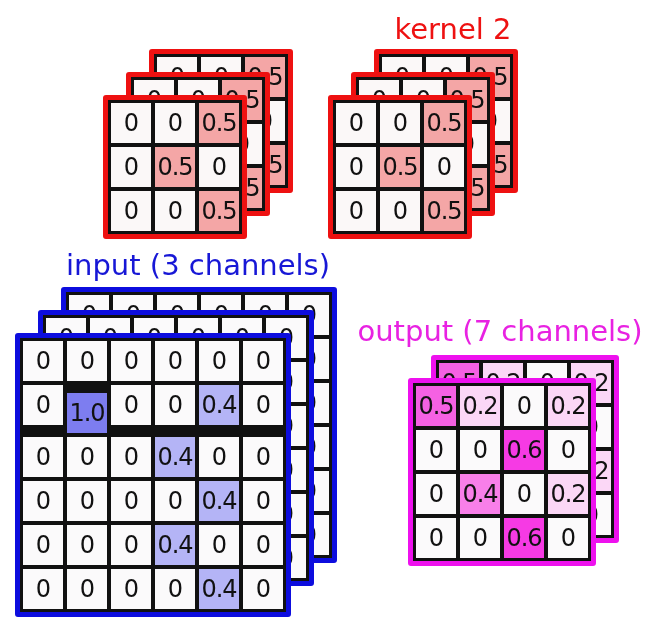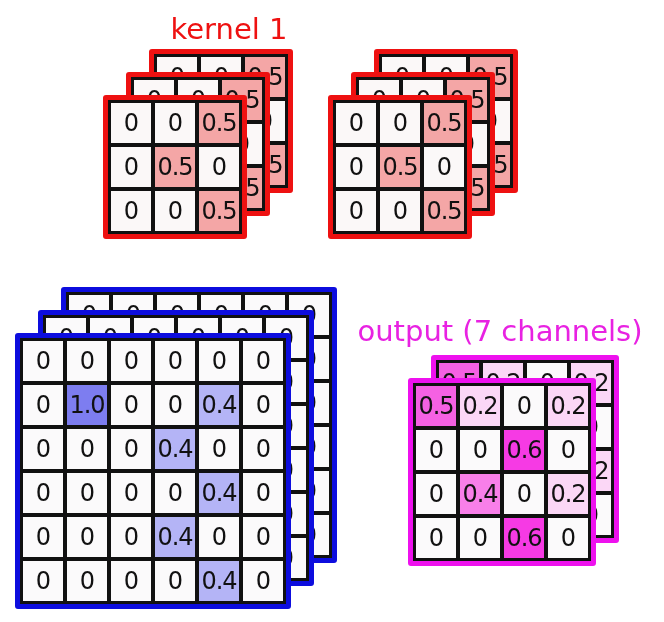--- a/index.html
+++ b/index.html
@@ -74,21 +74,20 @@
       <div class="cell" style="background: rgb(251, 248, 248);">0</div>
       <div class="cell" style="background: rgb(251, 248, 248);">0</div>
       <div class="cell" style="background: rgb(244, 166, 166);">0.5</div>
       <div class="cell" style="background: rgb(251, 248, 248);">0</div>
       <div class="cell" style="background: rgb(244, 166, 166);">0.5</div>
       <div class="cell" style="background: rgb(251, 248, 248);">0</div>
       <div class="cell" style="background: rgb(251, 248, 248);">0</div>
       <div class="cell" style="background: rgb(251, 248, 248);">0</div>
       <div class="cell" style="background: rgb(244, 166, 166);">0.5</div>
     </div>
-    <div class="stack-title" style="color: rgb(238, 17, 17); left: 229px; top: 14px;">kernel 1</div>
     <div class="matrix" style="left: 374px; top: 49px; border-color: rgb(238, 17, 17); grid-template-columns: repeat(3, 40px); gap: 4px;">
       <div class="cell" style="background: rgb(251, 248, 248);">0</div>
       <div class="cell" style="background: rgb(251, 248, 248);">0</div>
       <div class="cell" style="background: rgb(244, 166, 166);">0.5</div>
       <div class="cell" style="background: rgb(251, 248, 248);">0</div>
       <div class="cell" style="background: rgb(244, 166, 166);">0.5</div>
       <div class="cell" style="background: rgb(251, 248, 248);">0</div>
       <div class="cell" style="background: rgb(251, 248, 248);">0</div>
       <div class="cell" style="background: rgb(251, 248, 248);">0</div>
       <div class="cell" style="background: rgb(244, 166, 166);">0.5</div>
@@ -108,20 +107,21 @@
       <div class="cell" style="background: rgb(251, 248, 248);">0</div>
       <div class="cell" style="background: rgb(251, 248, 248);">0</div>
       <div class="cell" style="background: rgb(244, 166, 166);">0.5</div>
       <div class="cell" style="background: rgb(251, 248, 248);">0</div>
       <div class="cell" style="background: rgb(244, 166, 166);">0.5</div>
       <div class="cell" style="background: rgb(251, 248, 248);">0</div>
       <div class="cell" style="background: rgb(251, 248, 248);">0</div>
       <div class="cell" style="background: rgb(251, 248, 248);">0</div>
       <div class="cell" style="background: rgb(244, 166, 166);">0.5</div>
     </div>
+    <div class="stack-title" style="color: rgb(238, 17, 17); left: 453px; top: 14px;">kernel 2</div>
     <div class="matrix" style="left: 61px; top: 287px; border-color: rgb(13, 13, 222); grid-template-columns: repeat(6, 40px); gap: 4px;">
       <div class="cell" style="background: rgb(251, 250, 251);">0</div>
       <div class="cell" style="background: rgb(251, 250, 251);">0</div>
       <div class="cell" style="background: rgb(251, 250, 251);">0</div>
       <div class="cell" style="background: rgb(251, 250, 251);">0</div>
       <div class="cell" style="background: rgb(251, 250, 251);">0</div>
       <div class="cell" style="background: rgb(251, 250, 251);">0</div>
       <div class="cell" style="background: rgb(251, 250, 251);">0</div>
       <div class="cell" style="background: rgb(251, 250, 251);">0</div>
       <div class="cell" style="background: rgb(251, 250, 251);">0</div>
@@ -192,50 +192,51 @@
       <div class="cell" style="background: rgb(251, 250, 251);">0</div>
     </div>
     <div class="matrix" style="left: 15px; top: 333px; border-color: rgb(13, 13, 222); grid-template-columns: repeat(6, 40px); gap: 4px;">
       <div class="cell" style="background: rgb(251, 250, 251);">0</div>
       <div class="cell" style="background: rgb(251, 250, 251);">0</div>
       <div class="cell" style="background: rgb(251, 250, 251);">0</div>
       <div class="cell" style="background: rgb(251, 250, 251);">0</div>
       <div class="cell" style="background: rgb(251, 250, 251);">0</div>
       <div class="cell" style="background: rgb(251, 250, 251);">0</div>
       <div class="cell" style="background: rgb(251, 250, 251);">0</div>
-      <div class="cell" style="background: rgb(125, 125, 240);">1.0</div>
-      <div class="cell" style="background: rgb(251, 250, 251);">0</div>
-      <div class="cell" style="background: rgb(251, 250, 251);">0</div>
-      <div class="cell" style="background: rgb(180, 180, 246);">0.4</div>
-      <div class="cell" style="background: rgb(251, 250, 251);">0</div>
-      <div class="cell" style="background: rgb(251, 250, 251);">0</div>
-      <div class="cell" style="background: rgb(251, 250, 251);">0</div>
-      <div class="cell" style="background: rgb(251, 250, 251);">0</div>
-      <div class="cell" style="background: rgb(180, 180, 246);">0.4</div>
-      <div class="cell" style="background: rgb(251, 250, 251);">0</div>
-      <div class="cell" style="background: rgb(251, 250, 251);">0</div>
-      <div class="cell" style="background: rgb(251, 250, 251);">0</div>
-      <div class="cell" style="background: rgb(251, 250, 251);">0</div>
-      <div class="cell" style="background: rgb(251, 250, 251);">0</div>
-      <div class="cell" style="background: rgb(251, 250, 251);">0</div>
-      <div class="cell" style="background: rgb(180, 180, 246);">0.4</div>
-      <div class="cell" style="background: rgb(251, 250, 251);">0</div>
-      <div class="cell" style="background: rgb(251, 250, 251);">0</div>
-      <div class="cell" style="background: rgb(251, 250, 251);">0</div>
-      <div class="cell" style="background: rgb(251, 250, 251);">0</div>
-      <div class="cell" style="background: rgb(180, 180, 246);">0.4</div>
-      <div class="cell" style="background: rgb(251, 250, 251);">0</div>
-      <div class="cell" style="background: rgb(251, 250, 251);">0</div>
-      <div class="cell" style="background: rgb(251, 250, 251);">0</div>
-      <div class="cell" style="background: rgb(251, 250, 251);">0</div>
-      <div class="cell" style="background: rgb(251, 250, 251);">0</div>
-      <div class="cell" style="background: rgb(251, 250, 251);">0</div>
-      <div class="cell" style="background: rgb(180, 180, 246);">0.4</div>
-      <div class="cell" style="background: rgb(251, 250, 251);">0</div>
-    </div>
+      <div class="cell" style="background: rgb(125, 125, 240); margin-top: 8px;">1.0</div>
+      <div class="cell" style="background: rgb(251, 250, 251);">0</div>
+      <div class="cell" style="background: rgb(251, 250, 251);">0</div>
+      <div class="cell" style="background: rgb(180, 180, 246);">0.4</div>
+      <div class="cell" style="background: rgb(251, 250, 251);">0</div>
+      <div class="cell" style="background: rgb(251, 250, 251);">0</div>
+      <div class="cell" style="background: rgb(251, 250, 251);">0</div>
+      <div class="cell" style="background: rgb(251, 250, 251);">0</div>
+      <div class="cell" style="background: rgb(180, 180, 246);">0.4</div>
+      <div class="cell" style="background: rgb(251, 250, 251);">0</div>
+      <div class="cell" style="background: rgb(251, 250, 251);">0</div>
+      <div class="cell" style="background: rgb(251, 250, 251);">0</div>
+      <div class="cell" style="background: rgb(251, 250, 251);">0</div>
+      <div class="cell" style="background: rgb(251, 250, 251);">0</div>
+      <div class="cell" style="background: rgb(251, 250, 251);">0</div>
+      <div class="cell" style="background: rgb(180, 180, 246);">0.4</div>
+      <div class="cell" style="background: rgb(251, 250, 251);">0</div>
+      <div class="cell" style="background: rgb(251, 250, 251);">0</div>
+      <div class="cell" style="background: rgb(251, 250, 251);">0</div>
+      <div class="cell" style="background: rgb(251, 250, 251);">0</div>
+      <div class="cell" style="background: rgb(180, 180, 246);">0.4</div>
+      <div class="cell" style="background: rgb(251, 250, 251);">0</div>
+      <div class="cell" style="background: rgb(251, 250, 251);">0</div>
+      <div class="cell" style="background: rgb(251, 250, 251);">0</div>
+      <div class="cell" style="background: rgb(251, 250, 251);">0</div>
+      <div class="cell" style="background: rgb(251, 250, 251);">0</div>
+      <div class="cell" style="background: rgb(251, 250, 251);">0</div>
+      <div class="cell" style="background: rgb(180, 180, 246);">0.4</div>
+      <div class="cell" style="background: rgb(251, 250, 251);">0</div>
+    </div>
+    <div class="stack-title" style="color: rgb(23, 23, 214); left: 198px; top: 250px;">input (3 channels)</div>
     <div class="matrix" style="left: 431px; top: 355px; border-color: rgb(238, 17, 238); grid-template-columns: repeat(4, 40px); gap: 4px;">
       <div class="cell" style="background: rgb(245, 97, 227);">0.5</div>
       <div class="cell" style="background: rgb(251, 215, 246);">0.2</div>
       <div class="cell" style="background: rgb(251, 250, 251);">0</div>
       <div class="cell" style="background: rgb(251, 215, 246);">0.2</div>
       <div class="cell" style="background: rgb(251, 250, 251);">0</div>
       <div class="cell" style="background: rgb(251, 250, 251);">0</div>
       <div class="cell" style="background: rgb(246, 58, 228);">0.6</div>
       <div class="cell" style="background: rgb(251, 250, 251);">0</div>
       <div class="cell" style="background: rgb(251, 250, 251);">0</div>

